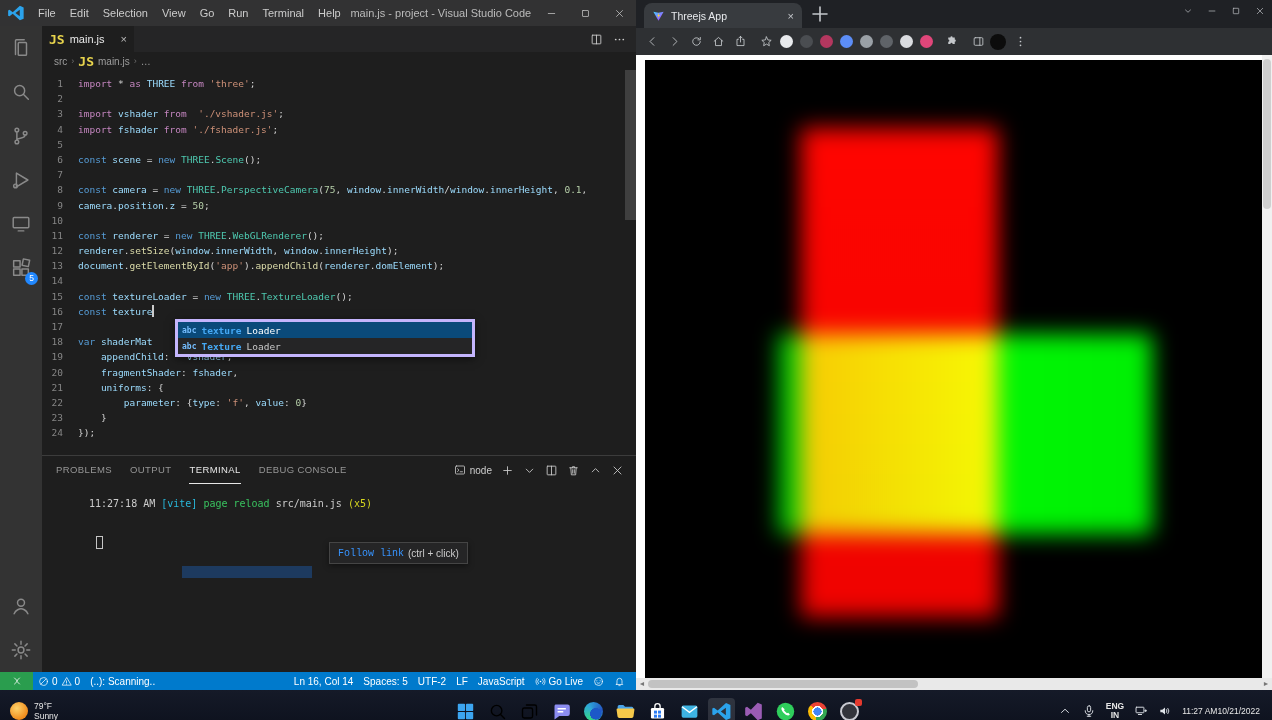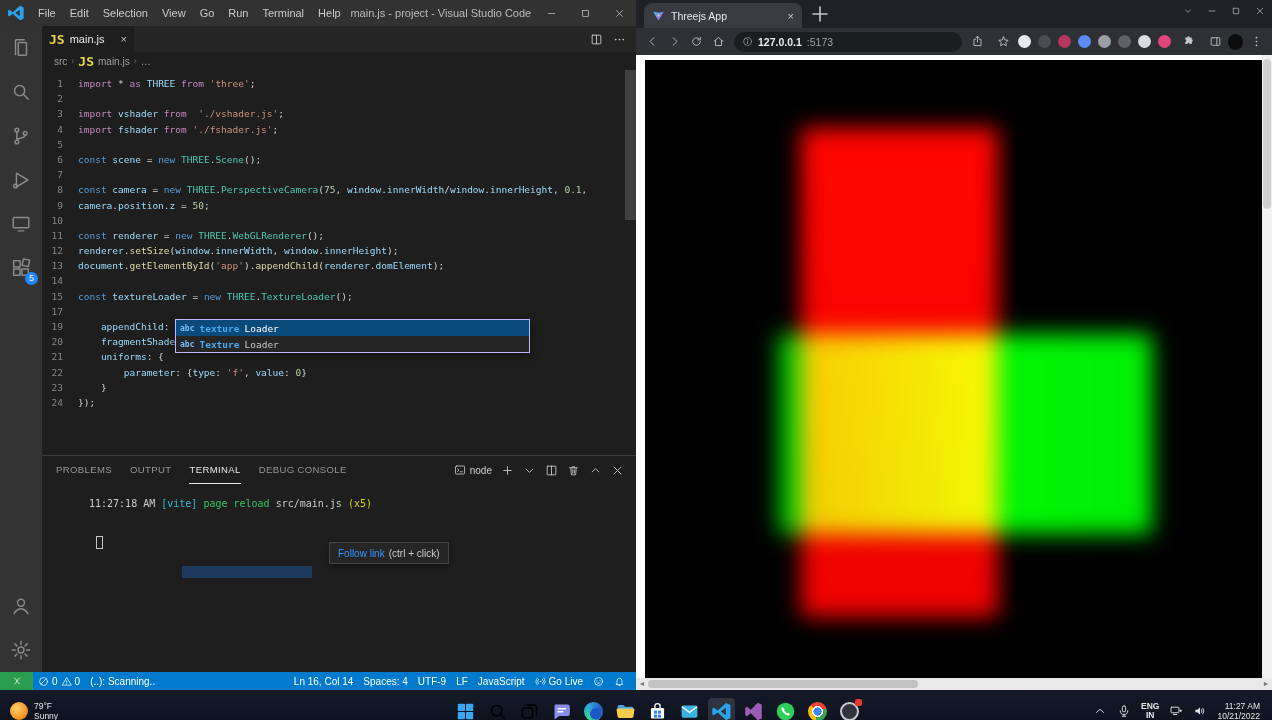--- a/index.html
+++ b/index.html
@@ -37,21 +37,21 @@
   .vs-breadcrumb { position:absolute; left:0; top:26px; width:500px; height:18px; background:#1e1e1e; display:flex; align-items:center; color:#9d9d9d; font-size:10px; padding-left:12px; gap:4px; }
   .bc-sep { color:#6e6e6e; font-size:9px; }
 
   .code-area { position:absolute; left:0; top:44px; width:594px; height:380px; background:#1e1e1e; overflow:hidden; font-family:"DejaVu Sans Mono", monospace; font-size:9.5px; }
   .code-line { display:flex; height:15.2px; line-height:15.2px; white-space:pre; }
   .ln { width:36px; text-align:right; color:#858585; padding-right:15px; flex:none; }
   .lt { color:#d4d4d4; }
   .tk-k1{color:#c586c0;} .tk-k2{color:#569cd6;} .tk-vr{color:#9cdcfe;} .tk-cls{color:#4ec9b0;} .tk-fn{color:#dcdcaa;} .tk-st{color:#ce9178;} .tk-nm{color:#b5cea8;} .tk-pl{color:#d4d4d4;}
   .caret { display:inline-block; width:1.5px; height:12px; background:#cccccc; vertical-align:-2px; }
 
-  .suggest { position:absolute; left:133px; top:249px; width:355px; background:#252526; border:1px solid #c4b5fd; box-shadow:0 2px 8px rgba(0,0,0,.5); font-family:"DejaVu Sans Mono", monospace; font-size:9.5px; z-index:5; }
+  .suggest { position:absolute; left:133px; top:249px; width:300px; background:#252526; border:3px solid #c4b5fd; box-shadow:0 2px 8px rgba(0,0,0,.5); font-family:"DejaVu Sans Mono", monospace; font-size:9.5px; z-index:5; }
   .sg-row { height:16px; display:flex; align-items:center; gap:5px; padding:0 4px; color:#c8c8c8; }
   .sg-row.sel { background:#0a4a7a; color:#ffffff; }
   .sg-kind { color:#75beff; font-size:8px; font-weight:bold; flex:none; }
   .sg-match { color:#45a9f5; font-weight:bold; }
 
   .ed-vscroll { position:absolute; right:0; top:0; width:11px; height:150px; background:#4b4b4b; opacity:.75; }
 
   
   .panel { position:absolute; left:0; top:429px; width:594px; height:217px; background:#1e1e1e; border-top:1px solid #3c3c3c; }
   .panel-head { position:absolute; left:0; top:0; width:594px; height:28px; display:flex; align-items:center; }
@@ -62,21 +62,21 @@
   .panel-actions .ic { width:13px; height:13px; }
   .shell-label { font-size:10px; color:#cccccc; display:flex; align-items:center; gap:4px; }
   .shell-label .ic { width:12px; height:12px; }
 
   .term-body { position:absolute; left:0; top:28px; width:594px; height:189px; font-family:"DejaVu Sans Mono", monospace; font-size:10px; }
   .term-line { position:absolute; left:47px; top:14px; white-space:pre; }
   .t-fg{color:#cccccc;} .t-cyan{color:#29b8db;} .t-green{color:#39c25f;} .t-yellow{color:#d7d71f;}
   .term-caret { position:absolute; left:54px; top:52px; width:7px; height:13px; border:1px solid #c5c5c5; }
   .term-sel { position:absolute; left:140px; top:82px; width:130px; height:12px; background:#1d3a5f; }
   .term-tooltip { position:absolute; left:287px; top:58px; height:22px; display:flex; align-items:center; gap:4px; background:#252526; border:1px solid #454545; padding:0 8px; font-size:10px; box-shadow:0 2px 6px rgba(0,0,0,.45); font-family:"Liberation Sans", sans-serif; }
-  .tt-link { color:#3794ff; }
+  .tt-link { color:#3794ff;font-family:Liberation Mono, monospace; }
   .tt-hint { color:#cccccc; }
 
   
   .statusbar { position:absolute; left:0; top:672px; width:636px; height:18px; background:#007acc; display:flex; align-items:center; color:#ffffff; font-size:10px; }
   .sb-remote { width:33px; height:18px; background:#2a9d4e; display:flex; align-items:center; justify-content:center; }
   .sb-remote .ic { width:12px; height:12px; }
   .sb-item { display:flex; align-items:center; gap:3px; padding:0 5px; white-space:nowrap; }
   .sb-item .ic { width:11px; height:11px; }
   .sb-right { margin-left:auto; display:flex; align-items:center; padding-right:6px; }
 
@@ -123,21 +123,21 @@
   .tb-item .ic, .tb-item svg { width:21px; height:21px; }
   .tb-item.focus { background:rgba(255,255,255,.12); }
   .tb-item.open::after { content:""; position:absolute; bottom:0px; left:8px; width:11px; height:2.5px; border-radius:2px; background:#9fb6c9; }
   .tb-badge { position:absolute; top:1px; right:1px; width:7px; height:7px; background:#e4392e; border-radius:2px; }
   .edge-ball { width:19px; height:19px; border-radius:50%; background:radial-gradient(circle at 62% 62%, #1c58c8 0 34%, transparent 35%), conic-gradient(from 200deg, #35d687, #2ea7d9, #2456c4, #35d687); display:inline-block; }
   .chrome-ball { width:19px; height:19px; border-radius:50%; background:radial-gradient(circle, #4285f4 0 30%, #ffffff 31% 40%, transparent 41%), conic-gradient(from -50deg, #ea4335 0 120deg, #34a853 0 240deg, #fbbc05 0 360deg); display:inline-block; }
   .obs-ball { width:19px; height:19px; border-radius:50%; background:#32343c; border:2px solid #c8cad2; display:inline-block; }
   .tray { margin-left:auto; display:flex; align-items:center; gap:10px; padding-right:12px; color:#e6e6e6;justify-content:flex-end; }
   .tray .ic { width:14px; height:14px; color:#dfe3e8; }
   .tray-lang { display:flex; flex-direction:column; font-size:8.5px; line-height:9px; font-weight:bold; text-align:center; }
-  .tray-clock { display:flex; flex-direction:column; font-size:8.5px; line-height:10px; text-align:right; }
+  .tray-clock { display:flex; flex-direction:row; font-size:8.5px; line-height:10px; text-align:right; }
 </style>
 </head>
 <body>
 
 <div id="stage">
 
   <div id="vscode">
     <div class="vs-titlebar">
       <span class="vs-logo ic">
           <svg viewBox="0 0 24 24">
@@ -276,21 +276,23 @@
             <div class="code-line"><span class="ln">6</span><span class="lt"><span class="tk-k2">const</span><span class="tk-pl"> </span><span class="tk-vr">scene</span><span class="tk-pl"> = </span><span class="tk-k2">new</span><span class="tk-pl"> </span><span class="tk-cls">THREE</span><span class="tk-pl">.</span><span class="tk-cls">Scene</span><span class="tk-pl">();</span></span></div>
             <div class="code-line"><span class="ln">7</span><span class="lt"></span></div>
             <div class="code-line"><span class="ln">8</span><span class="lt"><span class="tk-k2">const</span><span class="tk-pl"> </span><span class="tk-vr">camera</span><span class="tk-pl"> = </span><span class="tk-k2">new</span><span class="tk-pl"> </span><span class="tk-cls">THREE</span><span class="tk-pl">.</span><span class="tk-cls">PerspectiveCamera</span><span class="tk-pl">(</span><span class="tk-nm">75</span><span class="tk-pl">, </span><span class="tk-vr">window</span><span class="tk-pl">.</span><span class="tk-vr">innerWidth</span><span class="tk-pl">/</span><span class="tk-vr">window</span><span class="tk-pl">.</span><span class="tk-vr">innerHeight</span><span class="tk-pl">, </span><span class="tk-nm">0.1</span><span class="tk-pl">,</span></span></div>
             <div class="code-line"><span class="ln">9</span><span class="lt"><span class="tk-vr">camera</span><span class="tk-pl">.</span><span class="tk-vr">position</span><span class="tk-pl">.</span><span class="tk-vr">z</span><span class="tk-pl"> = </span><span class="tk-nm">50</span><span class="tk-pl">;</span></span></div>
             <div class="code-line"><span class="ln">10</span><span class="lt"></span></div>
             <div class="code-line"><span class="ln">11</span><span class="lt"><span class="tk-k2">const</span><span class="tk-pl"> </span><span class="tk-vr">renderer</span><span class="tk-pl"> = </span><span class="tk-k2">new</span><span class="tk-pl"> </span><span class="tk-cls">THREE</span><span class="tk-pl">.</span><span class="tk-cls">WebGLRenderer</span><span class="tk-pl">();</span></span></div>
             <div class="code-line"><span class="ln">12</span><span class="lt"><span class="tk-vr">renderer</span><span class="tk-pl">.</span><span class="tk-fn">setSize</span><span class="tk-pl">(</span><span class="tk-vr">window</span><span class="tk-pl">.</span><span class="tk-vr">innerWidth</span><span class="tk-pl">, </span><span class="tk-vr">window</span><span class="tk-pl">.</span><span class="tk-vr">innerHeight</span><span class="tk-pl">);</span></span></div>
             <div class="code-line"><span class="ln">13</span><span class="lt"><span class="tk-vr">document</span><span class="tk-pl">.</span><span class="tk-fn">getElementById</span><span class="tk-pl">(</span><span class="tk-st">'app'</span><span class="tk-pl">).</span><span class="tk-fn">appendChild</span><span class="tk-pl">(</span><span class="tk-vr">renderer</span><span class="tk-pl">.</span><span class="tk-vr">domElement</span><span class="tk-pl">);</span></span></div>
             <div class="code-line"><span class="ln">14</span><span class="lt"></span></div>
             <div class="code-line"><span class="ln">15</span><span class="lt"><span class="tk-k2">const</span><span class="tk-pl"> </span><span class="tk-vr">textureLoader</span><span class="tk-pl"> = </span><span class="tk-k2">new</span><span class="tk-pl"> </span><span class="tk-cls">THREE</span><span class="tk-pl">.</span><span class="tk-cls">TextureLoader</span><span class="tk-pl">();</span></span></div>
+            <div class="code-line"><span class="ln">16</span><span class="lt"><span class="tk-k2">const</span><span class="tk-pl"> </span><span class="tk-vr">texture</span><span class="caret"></span></span></div>
             <div class="code-line"><span class="ln">17</span><span class="lt"></span></div>
+            <div class="code-line"><span class="ln">18</span><span class="lt"><span class="tk-k2">var</span><span class="tk-pl"> </span><span class="tk-vr">shaderMat</span></span></div>
             <div class="code-line"><span class="ln">19</span><span class="lt"><span class="tk-pl">    </span><span class="tk-vr">appendChild</span><span class="tk-pl">:   </span><span class="tk-vr">vshader</span><span class="tk-pl">,</span></span></div>
             <div class="code-line"><span class="ln">20</span><span class="lt"><span class="tk-pl">    </span><span class="tk-vr">fragmentShader</span><span class="tk-pl">: </span><span class="tk-vr">fshader</span><span class="tk-pl">,</span></span></div>
             <div class="code-line"><span class="ln">21</span><span class="lt"><span class="tk-pl">    </span><span class="tk-vr">uniforms</span><span class="tk-pl">: {</span></span></div>
             <div class="code-line"><span class="ln">22</span><span class="lt"><span class="tk-pl">        </span><span class="tk-vr">parameter</span><span class="tk-pl">: {</span><span class="tk-vr">type</span><span class="tk-pl">: </span><span class="tk-st">'f'</span><span class="tk-pl">, </span><span class="tk-vr">value</span><span class="tk-pl">: </span><span class="tk-nm">0</span><span class="tk-pl">}</span></span></div>
             <div class="code-line"><span class="ln">23</span><span class="lt"><span class="tk-pl">    }</span></span></div>
             <div class="code-line"><span class="ln">24</span><span class="lt"><span class="tk-pl">});</span></span></div>
           </div>
         <div class="suggest">
             <div class="sg-row sel">
               <span class="sg-kind">abc</span>
@@ -397,24 +399,24 @@
         <span>0</span>
       </div>
       <div class="sb-item">
         <span>(..): Scanning..</span>
       </div>
       <div class="sb-right">
           <span class="sb-item">
             <span>Ln 16, Col 14</span>
           </span>
           <span class="sb-item">
-            <span>Spaces: 4</span>
+            <span>Spaces: 5</span>
           </span>
           <span class="sb-item">
-            <span>UTF-9</span>
+            <span>UTF-2</span>
           </span>
           <span class="sb-item">
             <span>LF</span>
           </span>
           <span class="sb-item">
             <span>JavaScript</span>
           </span>
           <span class="sb-item">
             <span class="ic">
               <svg viewBox="0 0 24 24" fill="none" stroke="currentColor" stroke-width="1.6" stroke-linecap="round" stroke-linejoin="round">
@@ -506,30 +508,20 @@
             <svg viewBox="0 0 24 24" fill="none" stroke="currentColor" stroke-width="1.6" stroke-linecap="round" stroke-linejoin="round">
               <path d="M19 12a7 7 0 1 1-2.1-5M19 4.5V9h-4.5"></path>
             </svg>
           </span>
           <span class="nav-ic ic">
             <svg viewBox="0 0 24 24" fill="none" stroke="currentColor" stroke-width="1.6" stroke-linecap="round" stroke-linejoin="round">
               <path d="M4 11.5 12 4.5l8 7M6.5 10v9.5h11V10"></path>
             </svg>
           </span>
         </span>
-      <div class="url-pill">
-        <span class="ic">
-            <svg viewBox="0 0 24 24" fill="none" stroke="currentColor" stroke-width="1.6" stroke-linecap="round" stroke-linejoin="round">
-              <circle cx="12" cy="12" r="8.5"></circle>
-              <path d="M12 7.5v.5M12 11v5.5"></path>
-            </svg>
-          </span>
-        <span class="url-host">127.0.0.1</span>
-        <span class="url-port">:5173</span>
-      </div>
       <span style="display:flex;gap:6px;">
           <span class="nav-ic ic">
             <svg viewBox="0 0 24 24" fill="none" stroke="currentColor" stroke-width="1.6" stroke-linecap="round" stroke-linejoin="round">
               <path d="M8 8H5.5v11.5h13V8H16M12 13V2.5M12 2.5 9 5.5M12 2.5l3 3"></path>
             </svg>
           </span>
           <span class="nav-ic ic">
             <svg viewBox="0 0 24 24" fill="none" stroke="currentColor" stroke-width="1.6" stroke-linecap="round" stroke-linejoin="round">
               <path d="M12 3.5l2.6 5.6 6 .7-4.5 4.1 1.2 5.9-5.3-3-5.3 3 1.2-5.9L3.4 9.8l6-.7z"></path>
             </svg>

